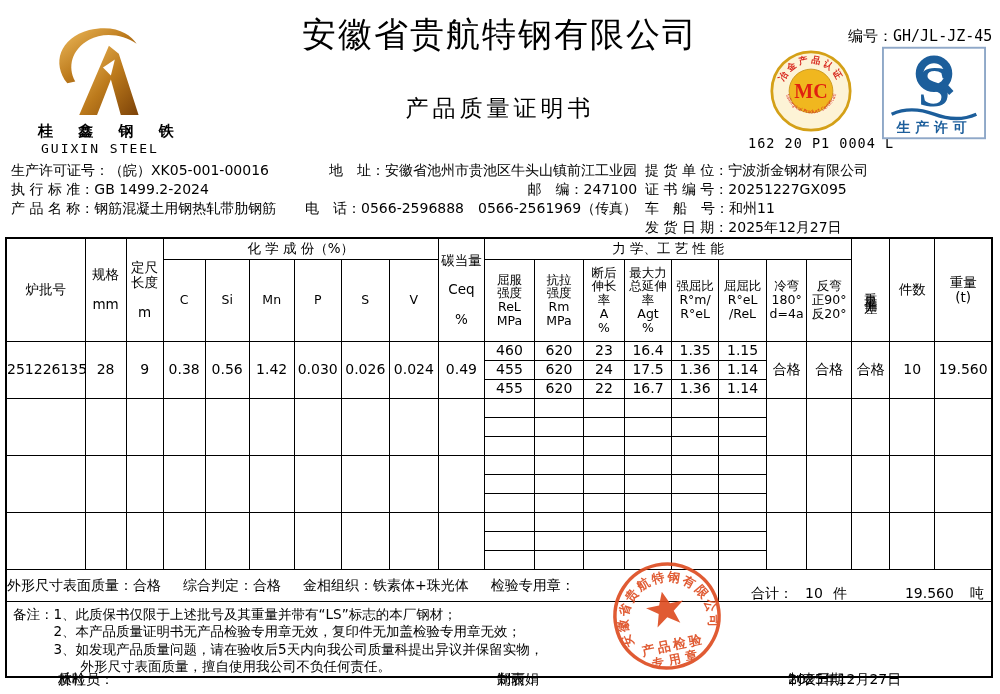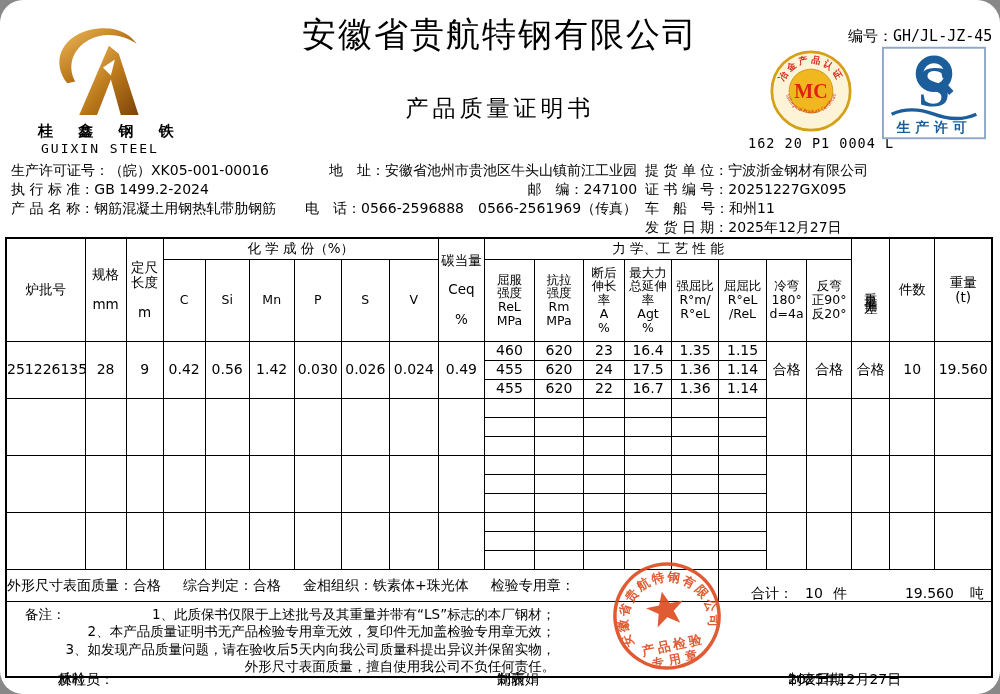--- a/index.html
+++ b/index.html
@@ -1,17 +1,17 @@
 <!DOCTYPE html>
 <html><head>
 <meta charset="utf-8">
 <style>
   html,body{margin:0;padding:0;background:#888;}
   .sheet{position:relative;width:1000px;height:694px;background:#fff;color:#000;
-         font-family:"DejaVu Sans","Liberation Sans",sans-serif;overflow:hidden;border-radius:23px;}
+         font-family:"DejaVu Sans","Liberation Sans",sans-serif;overflow:hidden;}
 
   
   .company-title{position:absolute;top:12px;left:0;width:1000px;text-align:center;
       font-family:"Liberation Serif","DejaVu Serif",serif;font-size:34px;letter-spacing:2px;}
   .doc-title{position:absolute;top:93px;left:0;width:1000px;text-align:center;
       font-family:"Liberation Serif","DejaVu Serif",serif;font-size:23px;letter-spacing:4px;}
   .doc-no{position:absolute;top:27px;left:848px;font-size:15px;
       font-family:"DejaVu Sans Mono","DejaVu Sans",monospace;}
 
   .logo-block{position:absolute;left:38px;top:24px;width:124px;text-align:center;}
@@ -43,21 +43,21 @@
   .cert-table tr.h1 td{font-size:13.5px;}
   .cert-table tr.h2 td{font-size:12.5px;}
   .vtext{writing-mode:vertical-lr;text-orientation:upright;display:inline-block;
       letter-spacing:3px;font-size:13px;line-height:1;}
   tr.summary{height:27px;}
   td.sum-left,td.sum-right{text-align:left;}
   .sum-flex{display:flex;align-items:center;font-size:14px;white-space:nowrap;}
   .gap{display:inline-block;width:22px;}
   tr.remarks-row{height:74px;}
   td.remarks{text-align:left;vertical-align:top;}
-  .remarks-flex{display:flex;padding:4px 2px 0 18px;font-size:13.5px;line-height:17.5px;text-align:right;}
+  .remarks-flex{display:flex;padding:4px 2px 0 6px;font-size:13.5px;line-height:17.5px;}
   .remark-label{white-space:nowrap;}
 
   
   .footer{position:absolute;top:671px;left:0;width:1000px;font-size:14px;}
   .footer span{position:absolute;white-space:nowrap;}
   .f-inspector{left:58px;}
   .f-tabulator{left:497px;}
   .f-date{left:788px;}
 
   .stamp{position:absolute;left:592px;top:556px;opacity:.9;pointer-events:none;}
@@ -219,21 +219,21 @@
 d=4a</td>
       <td class="pre">反弯
 正90°
 反20°</td>
     </tr>
 
     <tr class="sub">
       <td rowspan="3">251226135</td>
       <td rowspan="3">28</td>
       <td rowspan="3">9</td>
-      <td rowspan="3">0.42</td>
+      <td rowspan="3">0.38</td>
       <td rowspan="3">0.56</td>
       <td rowspan="3">1.42</td>
       <td rowspan="3">0.030</td>
       <td rowspan="3">0.026</td>
       <td rowspan="3">0.024</td>
       <td rowspan="3">0.49</td>
       <td>460</td>
       <td>620</td>
       <td>23</td>
       <td>16.4</td>

